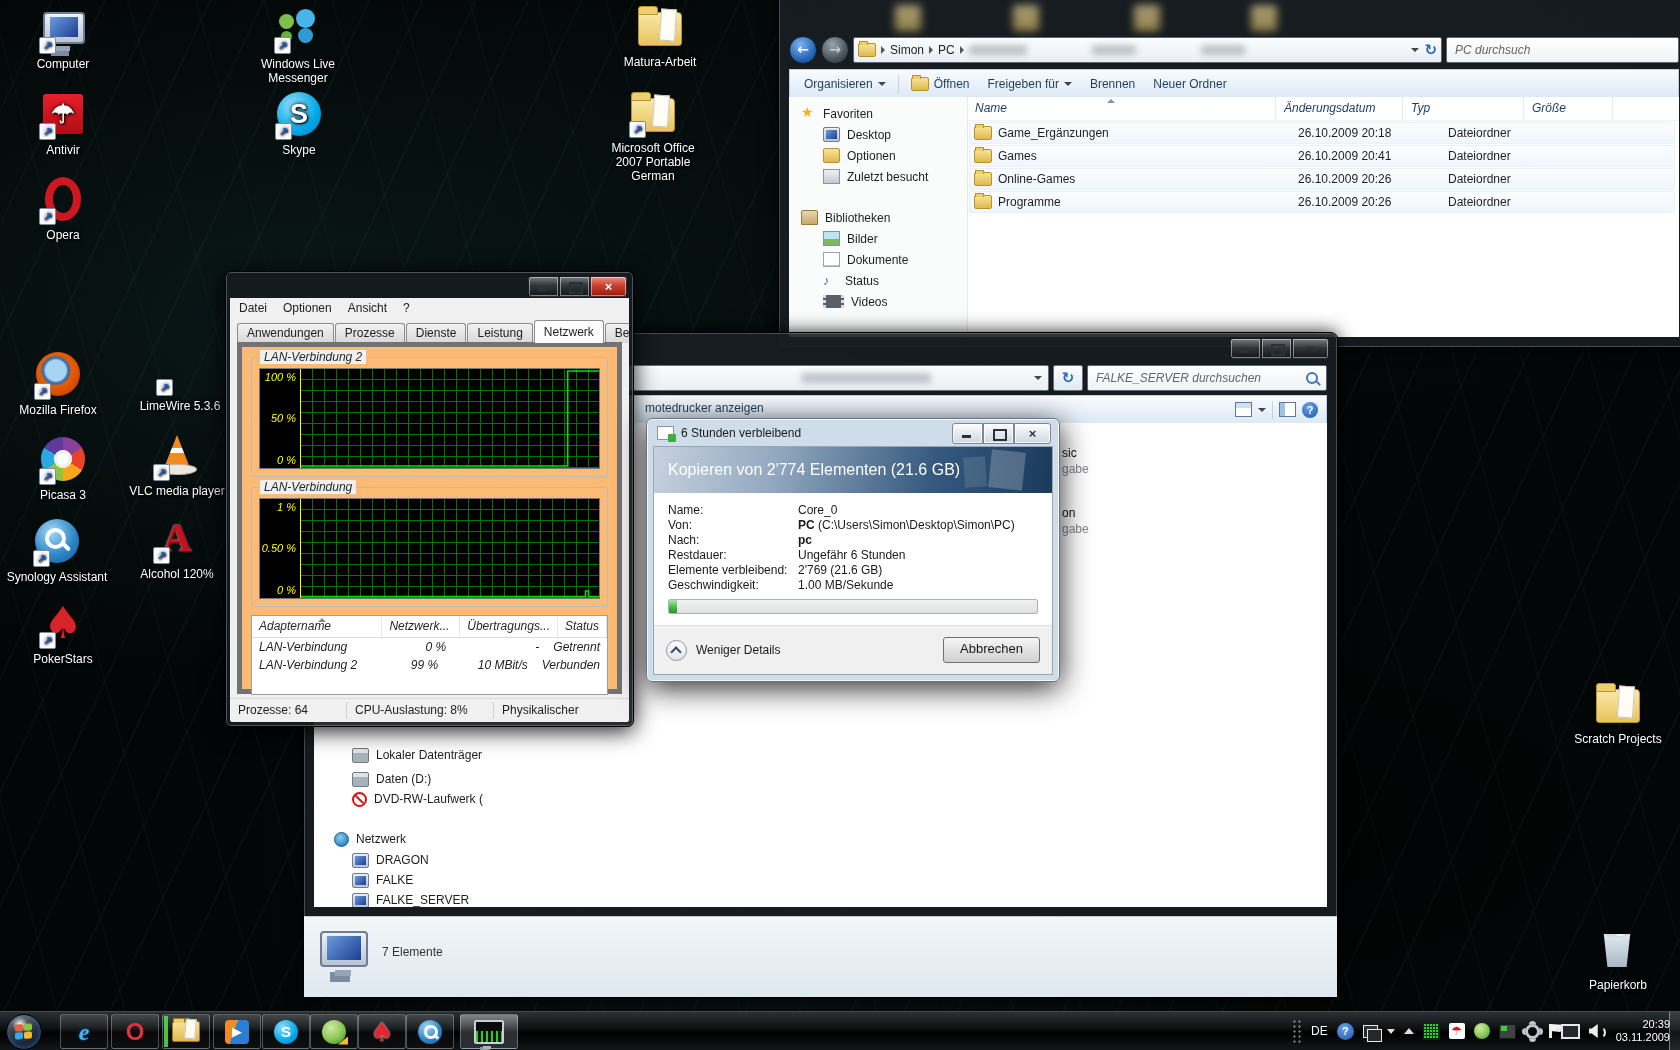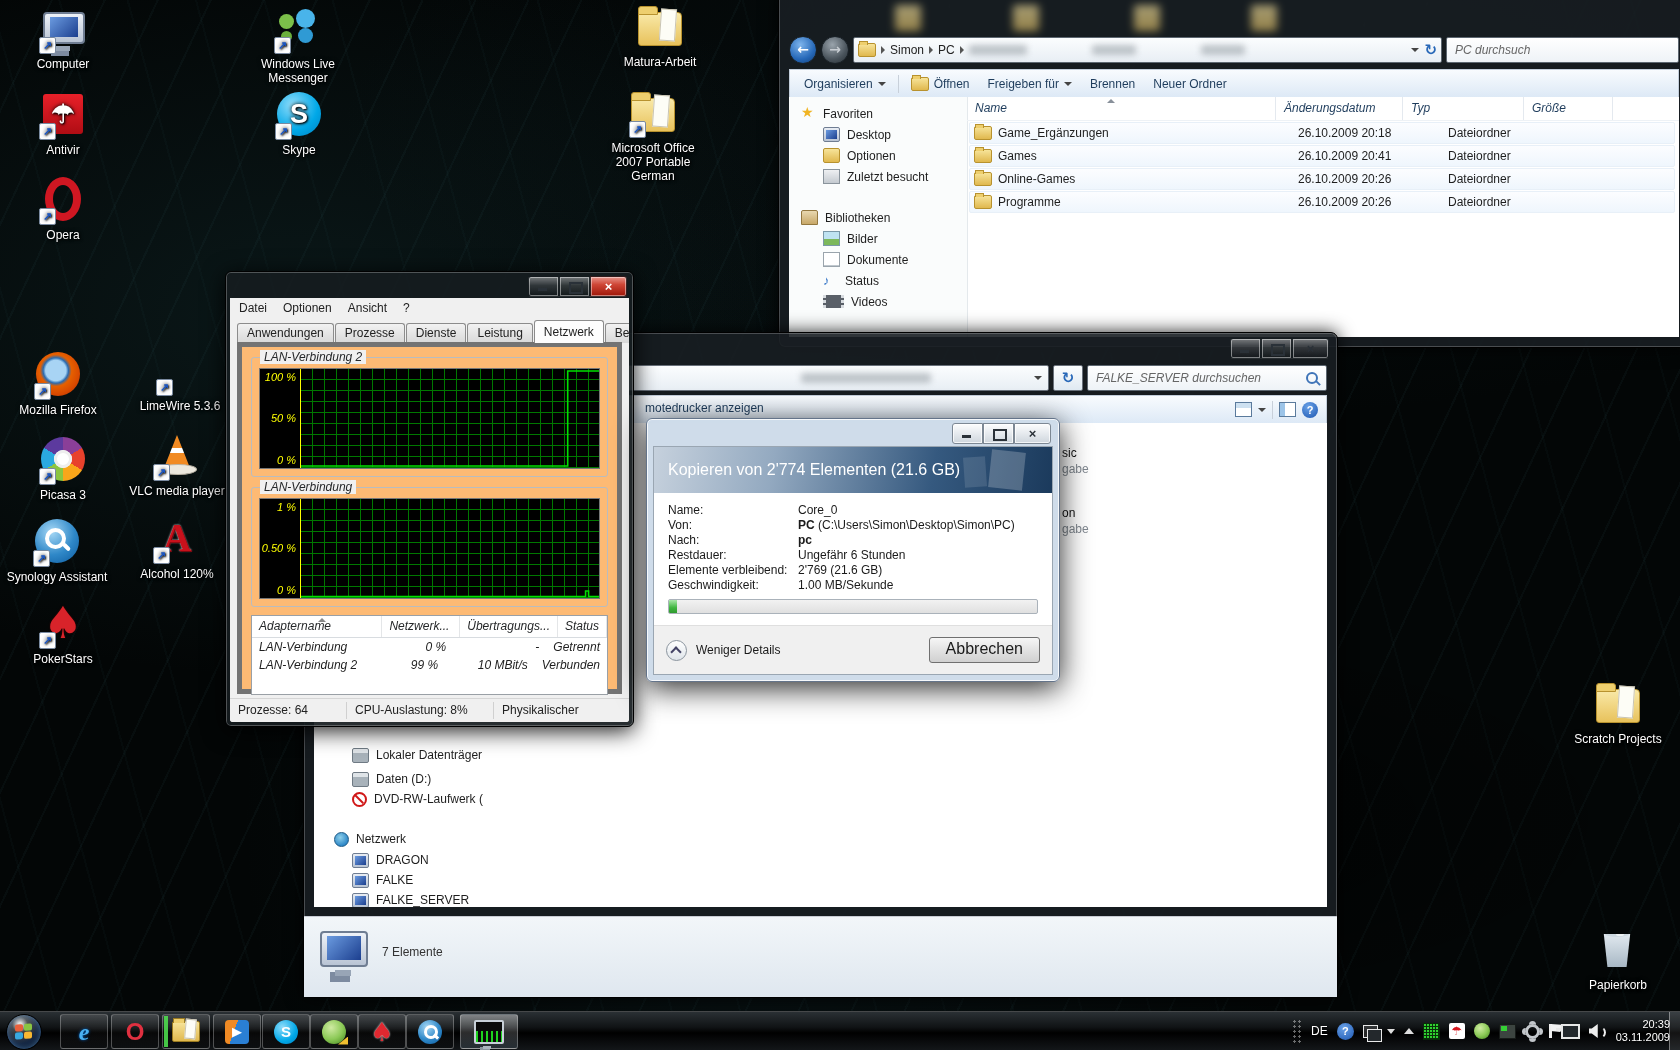--- a/index.html
+++ b/index.html
@@ -183,21 +183,21 @@
   .frw .fl{width:130px;}
   .pbar{position:absolute;left:14px;right:14px;top:152px;height:13px;border:1px solid #aab2ba;border-radius:2px;
       background:linear-gradient(#f2f2f2,#e0e0e0);overflow:hidden;}
   .pfill{position:absolute;left:0;top:0;bottom:0;width:8px;background:linear-gradient(#a8e8a8,#3fb53f 60%,#2f9a2f);}
   .cdfoot{position:absolute;left:0;right:0;bottom:0;height:48px;background:#f0f0f0;border-top:1px solid #dfdfdf;
       display:flex;align-items:center;font-size:12px;color:#1a1a1a;padding:0 12px;gap:9px;}
   .circb{width:19px;height:19px;border-radius:50%;border:1px solid #8a949e;background:linear-gradient(#fff,#dfe5ea);position:relative;}
   .circb::after{content:"";position:absolute;left:5px;top:7px;width:6px;height:6px;border-top:2px solid #446;border-left:2px solid #446;transform:rotate(45deg);}
   .spacer{flex:1;}
   .btn{height:24px;padding:0 16px;background:linear-gradient(#f6f6f6,#e4e4e4 45%,#d0d0d0);
-      border:1px solid #707070;border-radius:3px;font-size:16px;color:#1a1a1a;line-height:22px;}
+      border:1px solid #707070;border-radius:3px;font-size:13px;color:#1a1a1a;line-height:22px;}
   
   .exp2{left:303px;top:332px;width:1033px;height:664px;z-index:2;}
   .e2title{position:absolute;left:0;top:0;right:0;height:28px;}
   .ghostico{position:absolute;left:18px;top:7px;width:15px;height:13px;background:#6fc06f;border-radius:3px;filter:blur(2px);opacity:.55;}
   .ghosttxt{position:absolute;left:44px;top:10px;width:150px;height:9px;background:#aeb6bc;border-radius:3px;filter:blur(3px);opacity:.5;}
   .e2field{flex:1 1 auto;height:24px;background:linear-gradient(#fbfdfe,#e8eef4);border:1px solid #68707a;border-radius:2px;
       display:flex;align-items:center;padding:0 6px;}
   .tb2label{position:absolute;left:330px;top:5px;color:#1e3c5c;}
   .viewico{width:15px;height:13px;border:1px solid #5a7a9c;background:
       linear-gradient(#cde0f0 0 5px,#fff 5px);position:relative;}
@@ -696,20 +696,24 @@
       </div>
       <div class="tmstatus">
         <div class="s1">Prozesse: 64</div>
         <div class="s2">CPU-Auslastung: 8%</div>
         <div class="s3">Physikalischer Speicher: 50</div>
       </div>
     </div>
   </div>
 
   <div class="cdlg">
+    <div class="cdtitle">
+      <span class="cdico"></span>
+      <span>6 Stunden verbleibend</span>
+    </div>
     <div class="wbtns" style="right:8px;top:4px">
       <div class="wb">
           <span class="g-min"></span>
         </div>
       <div class="wb">
           <span class="g-max"></span>
         </div>
       <div class="wb close">
           <span class="g-x">×</span>
         </div>

